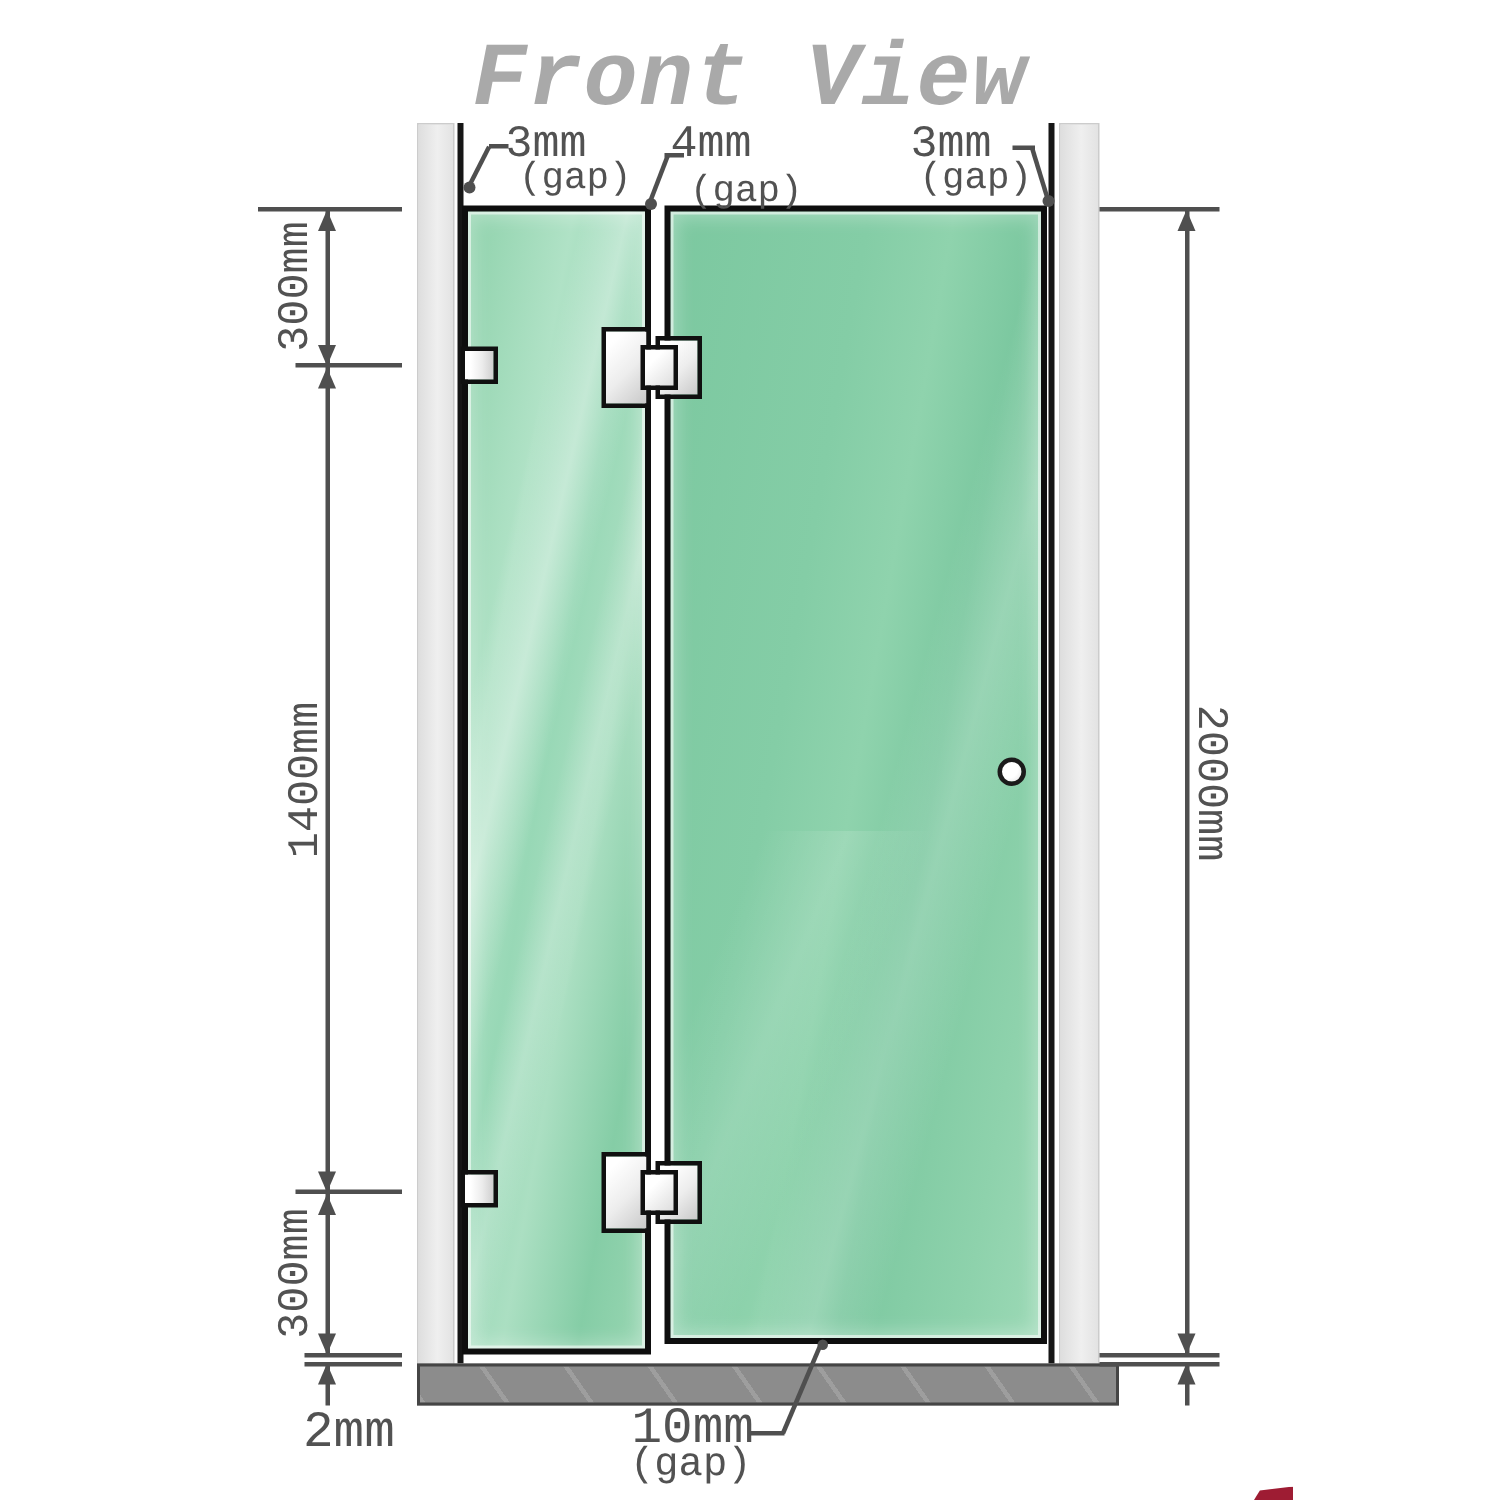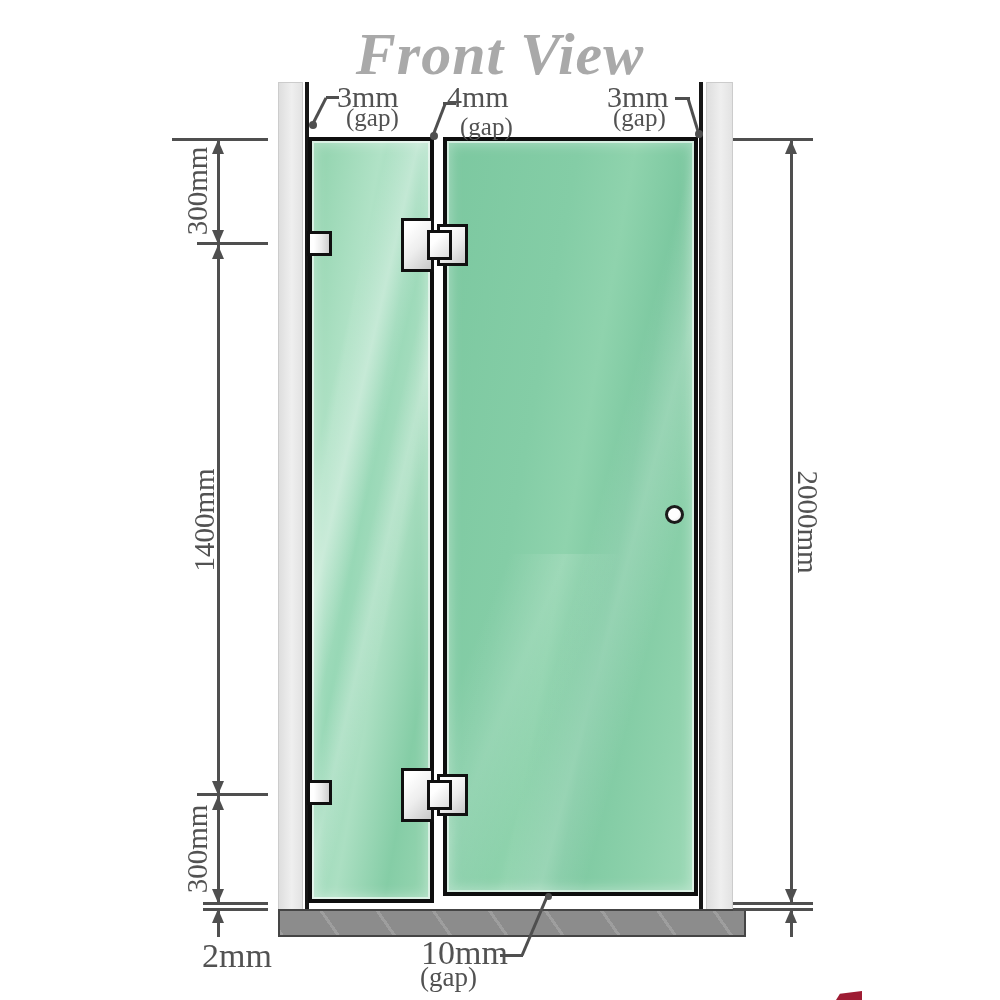--- a/index.html
+++ b/index.html
@@ -1,18 +1,18 @@
 <!DOCTYPE html>
 <html><head>
 <meta charset="utf-8">
 <style>
   html,body{margin:0;padding:0;background:#ffffff;}
   .stage{
     position:relative;width:1000px;height:1000px;background:#ffffff;overflow:hidden;
-    font-family:Liberation Serif, serif;color:#4f4f4f;
+    font-family:Liberation Mono, monospace;color:#4f4f4f;
   }
   
   .title{
     position:absolute;left:50%;top:20px;transform:translateX(-50%);
     font-size:60px;font-weight:bold;font-style:italic;color:#a9a9a9;
     white-space:nowrap;letter-spacing:1px;margin:0;
   }
   
   .wall{position:absolute;top:82px;height:827px;background:linear-gradient(90deg,#dedede,#efefef 55%,#e3e3e3);border:1px solid #cccccc;}
   .wall-edge{position:absolute;top:82px;height:827px;width:4px;background:#161616;}

